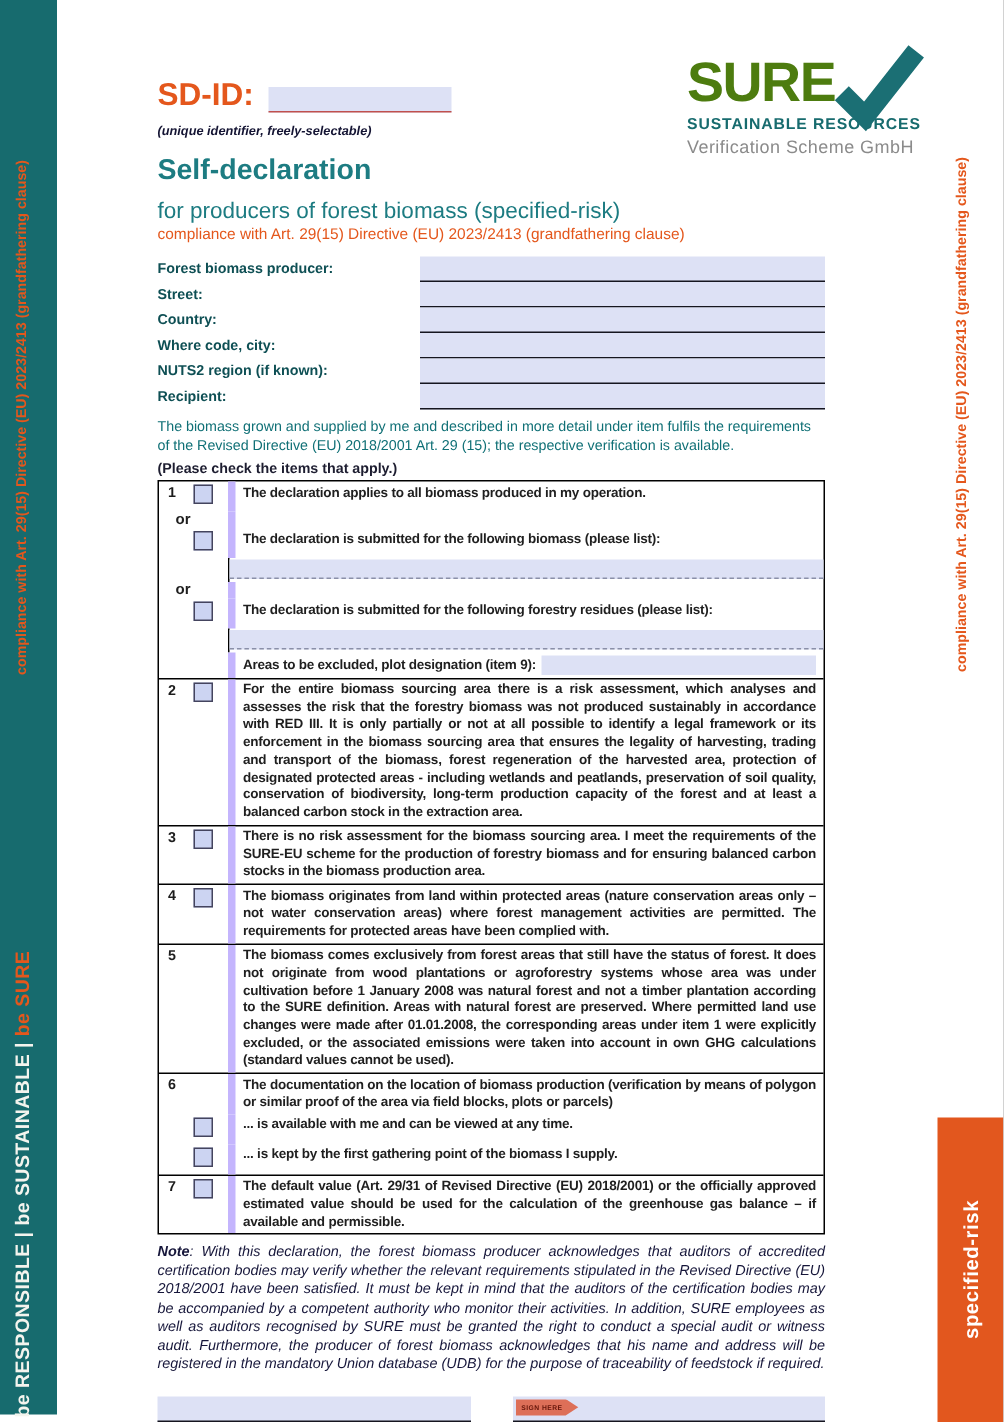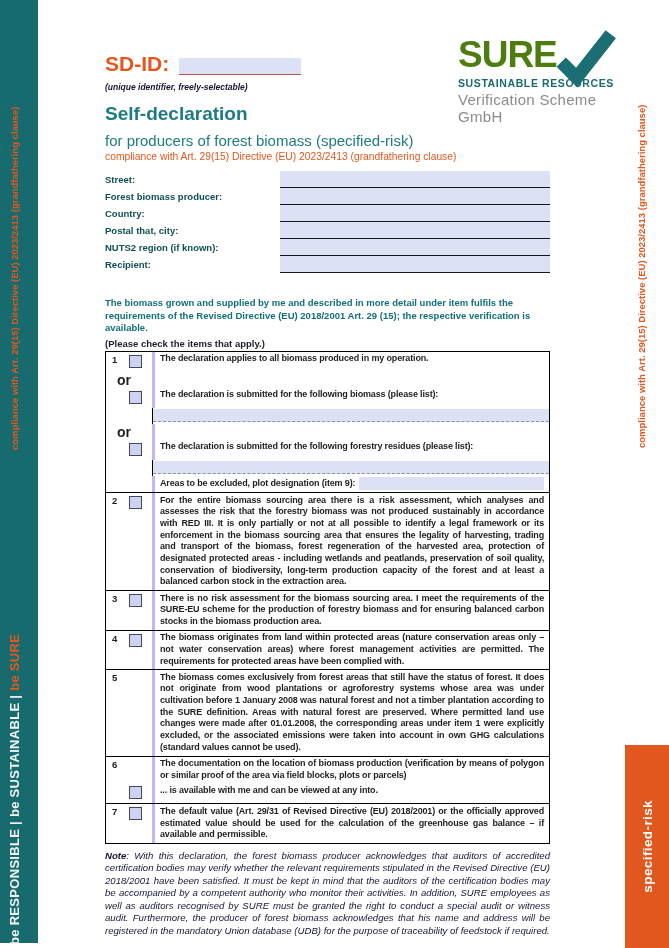--- a/index.html
+++ b/index.html
@@ -16,49 +16,49 @@
   .band-slogan .orange { color:#e4571c; }
   .right-compliance { position:absolute; left:636px; top:28px; height:420px; font-size:9.5px; font-weight:bold; color:#e4571c; }
   .risk-box { position:absolute; left:625px; top:745px; width:44px; height:203px; background:#e2571e;
     display:flex; align-items:center; justify-content:center; }
   .risk-box .vtext { font-size:13.5px; font-weight:bold; color:#fff; letter-spacing:0.4px; }
   
   .logo { position:absolute; left:458px; top:36px; width:160px; }
   .logo-word { font-size:37px; font-weight:800; color:#4d7c0f; letter-spacing:-1px; line-height:1; }
   .logo-check { position:absolute; left:97px; top:-8px; }
   .logo-line1 { margin-top:4px; font-size:10.5px; font-weight:bold; color:#176b6e; letter-spacing:0.6px; }
-  .logo-line2 { margin-top:2px; font-size:15px; color:#8b8b8b; letter-spacing:0.3px; }
+  .logo-line2 { margin-top:2px; font-size:12px; color:#8b8b8b; letter-spacing:0.3px; }
   
   .main { position:absolute; left:105px; top:52px; width:445px; }
   .sd-row { display:flex; align-items:flex-end; }
   .sd-label { font-size:21px; font-weight:bold; color:#e4571c; }
   .sd-input { width:122px; height:17px; background:#dde1f5; border-bottom:1.5px solid #c0504d; margin-left:10px; margin-bottom:1px; }
   .sd-hint { margin-top:6px; font-size:8.5px; font-style:italic; font-weight:bold; color:#141433; }
   .title { margin-top:11px; font-size:19px; font-weight:600; color:#1d7c82; }
   .subtitle { margin-top:7px; font-size:15px; font-weight:500; color:#1d7c82; }
   .compliance-line { margin-top:2px; font-size:10.3px; font-weight:500; color:#e4571c; }
   .fieldset { margin-top:9px; }
   .frow { display:grid; grid-template-columns:175px 1fr; align-items:end; }
   .flabel { font-size:9.5px; font-weight:bold; color:#0e4f54; padding-bottom:3px; }
   .finput { height:17px; background:#dde1f5; border-bottom:1.2px solid #15151f; }
   .sust-line { margin-top:3px; margin-bottom:1px; font-size:9.5px; font-weight:bold; color:#0e4f54; }
-  .statement { margin-top:24px; font-size:9.5px; font-weight:bold; color:#107076; line-height:1.32; }
+  .statement { margin-top:6px; font-size:9.5px; font-weight:normal; color:#107076; line-height:1.32; }
   .check-line { margin-top:3px; font-size:9.5px; font-weight:600; color:#1d1d30; }
   
   .dtable { margin-top:2px; border:1.2px solid #000; }
   .trow { border-bottom:1px solid #000; }
   .trow:last-child { border-bottom:none; }
   .subrow { display:grid; grid-template-columns:20px 26px 1fr; }
   .cell-num { font-size:9.5px; font-weight:bold; color:#1c1c1c; padding:2px 0 0 6px; }
   .cell-cb { padding-top:2px; }
-  .cell-text { border-left:3px solid #c4b5fd; padding:1.5px 5px 2px 5px; font-size:9px; font-weight:600;
+  .cell-text { border-left:5px solid #c4b5fd; padding:1.5px 5px 2px 5px; font-size:9px; font-weight:600;
     color:#1f1f1f; line-height:1.3; text-align:justify; letter-spacing:-0.15px; }
   .cell-text.noborder-pad { padding:0; }
   .checkbox { display:inline-block; width:13px; height:13px; background:#ccd4f2; border:1px solid #44445e; margin-left:3px; }
-  .or-label { font-size:14px; font-weight:600; color:#1f1f1f; padding-left:11px; }
+  .or-label { font-size:10px; font-weight:600; color:#1f1f1f; padding-left:11px; }
   .list-input { height:13px; background:#dde1f5; border-bottom:1px dashed #8a8fa8; margin:1px 0 2px 0; }
   .areas-row { display:flex; align-items:flex-end; }
   .areas-label { white-space:nowrap; padding-right:4px; }
   .areas-input { flex:1; height:13px; background:#dde1f5; }
   
   .note { margin-top:6px; font-size:9.6px; font-style:italic; font-weight:500; color:#16163a; line-height:1.3; text-align:justify; }
   .note b { font-weight:bold; }
   .sig-row { margin-top:14px; display:flex; gap:28px; }
   .sig-block { width:240px;text-align:center; }
   .sig-input { position:relative; height:17px; background:#dde1f5; border-bottom:1.4px solid #15151f; }
@@ -98,33 +98,33 @@
       <span class="sd-input"></span>
     </div>
     <div class="sd-hint">(unique identifier, freely-selectable)</div>
 
     <div class="title">Self-declaration</div>
     <div class="subtitle">for producers of forest biomass (specified-risk)</div>
     <div class="compliance-line">compliance with Art. 29(15) Directive (EU) 2023/2413 (grandfathering clause)</div>
 
     <div class="fieldset">
       <div class="frow">
+        <div class="flabel">Forest biomass producer:</div>
+        <div class="finput"></div>
+      </div>
+      <div class="frow">
         <div class="flabel">Street:</div>
         <div class="finput"></div>
       </div>
       <div class="frow">
-        <div class="flabel">Forest biomass producer:</div>
-        <div class="finput"></div>
-      </div>
-      <div class="frow">
         <div class="flabel">Country:</div>
         <div class="finput"></div>
       </div>
       <div class="frow">
-        <div class="flabel">Postal that, city:</div>
+        <div class="flabel">Where code, city:</div>
         <div class="finput"></div>
       </div>
       <div class="frow">
         <div class="flabel">NUTS2 region (if known):</div>
         <div class="finput"></div>
       </div>
       <div class="frow">
         <div class="flabel">Recipient:</div>
         <div class="finput"></div>
       </div>
@@ -211,21 +211,26 @@
 
       <div class="trow">
         <div class="subrow">
           <div class="cell-num">6</div>
           <div class="cell-cb"></div>
           <div class="cell-text">The documentation on the location of biomass production (verification by means of polygon or similar proof of the area via field blocks, plots or parcels)</div>
         </div>
         <div class="subrow">
           <div class="cell-num"></div>
           <div class="cell-cb"><span class="checkbox"></span></div>
-          <div class="cell-text">... is available with me and can be viewed at any into.</div>
+          <div class="cell-text">... is available with me and can be viewed at any time.</div>
+        </div>
+        <div class="subrow">
+          <div class="cell-num"></div>
+          <div class="cell-cb"><span class="checkbox"></span></div>
+          <div class="cell-text">... is kept by the first gathering point of the biomass I supply.</div>
         </div>
       </div>
 
       <div class="trow subrow">
         <div class="cell-num">7</div>
         <div class="cell-cb"><span class="checkbox"></span></div>
         <div class="cell-text">The default value (Art. 29/31 of Revised Directive (EU) 2018/2001) or the officially approved estimated value should be used for the calculation of the greenhouse gas balance – if available and permissible.</div>
       </div>
 
     </div>

